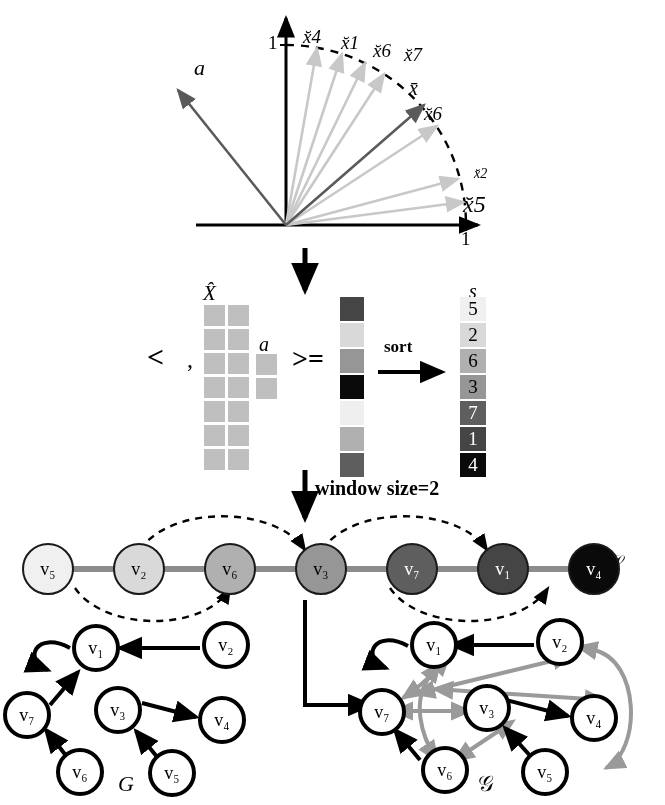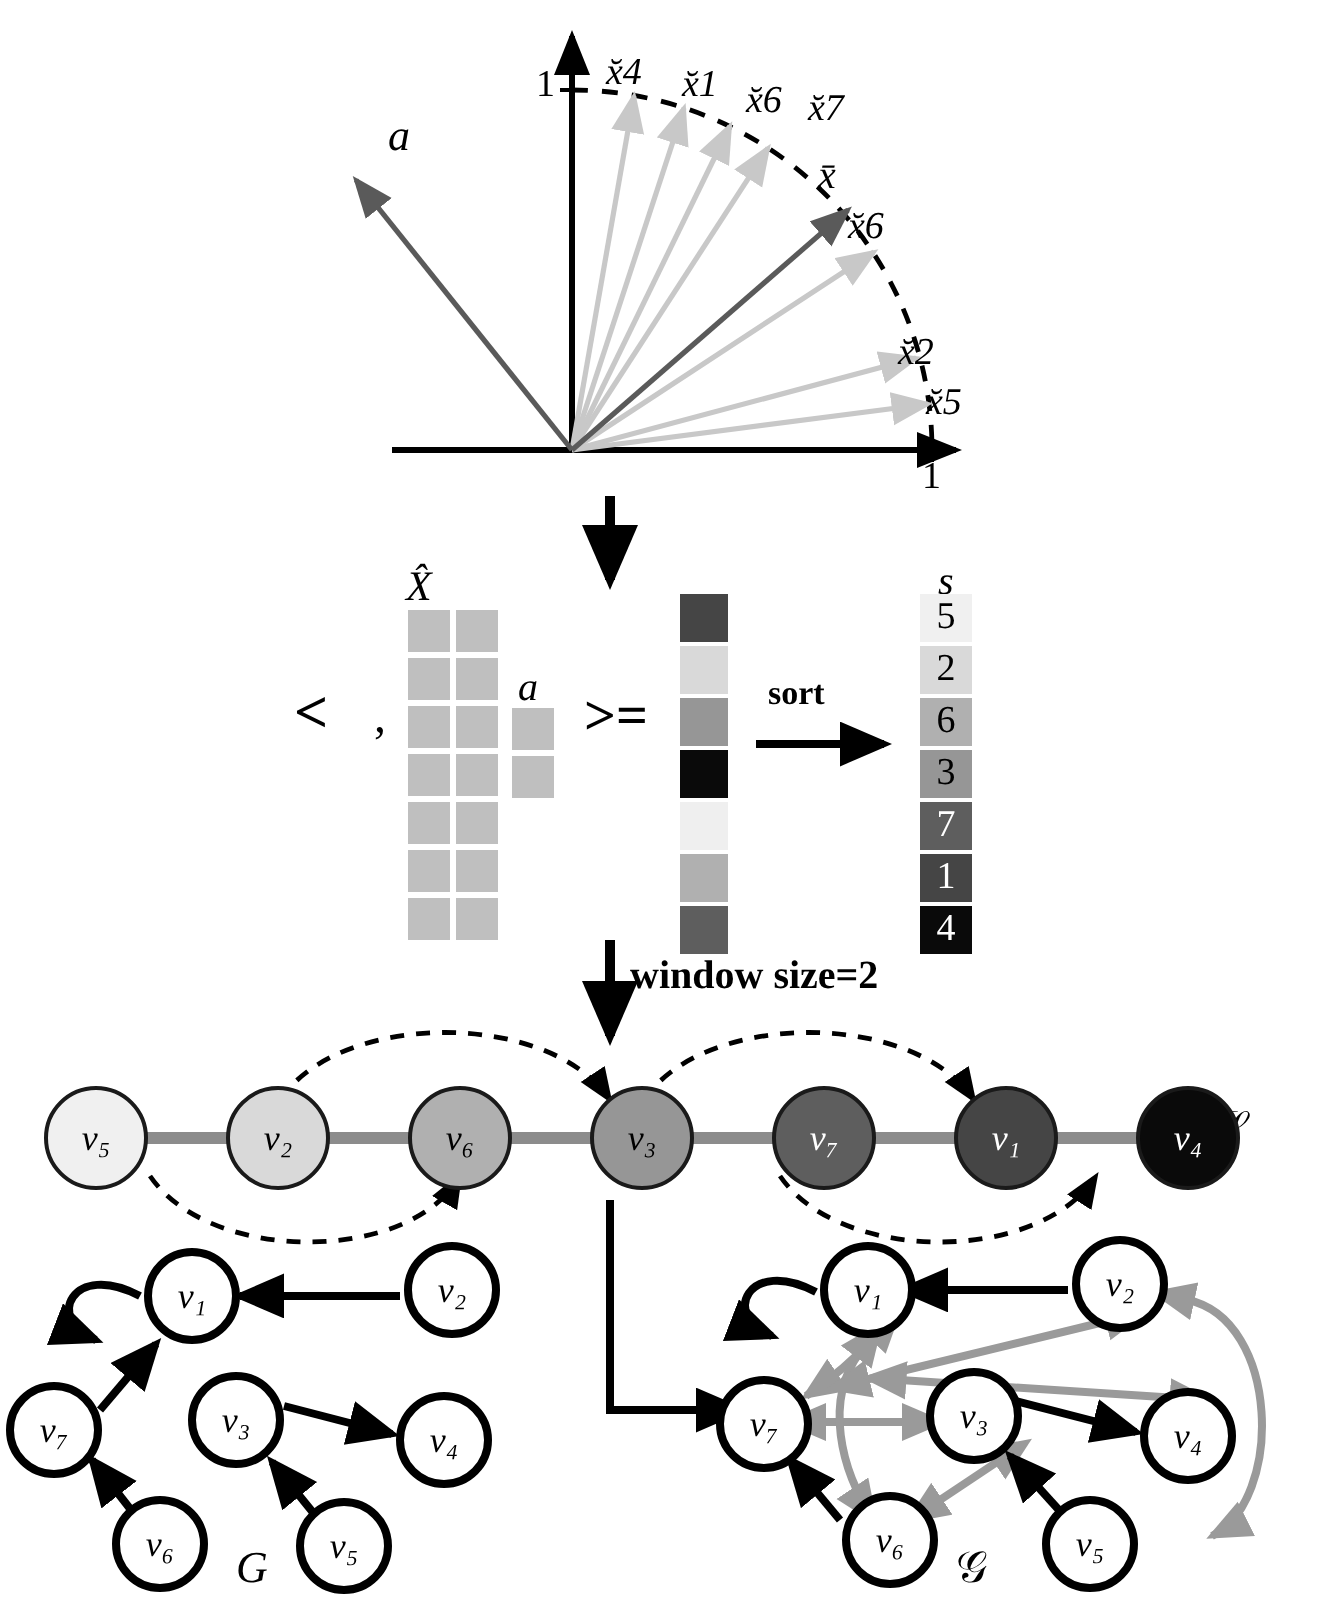--- a/index.html
+++ b/index.html
@@ -6,21 +6,21 @@
   body{width:665px;height:805px;position:relative;overflow:hidden;
        font-family:"Liberation Serif",serif;color:#000;}
   .fig{position:absolute;left:0;top:0;width:665px;height:805px;}
   .lbl{position:absolute;font-family:"Liberation Serif",serif;font-style:italic;
        white-space:nowrap;line-height:1;}
   .bold{font-weight:bold;font-style:normal;font-family:"Liberation Serif",serif;}
   .cell{position:absolute;box-sizing:border-box;}
   .numcell{position:absolute;display:flex;align-items:center;justify-content:center;
            font-family:"Liberation Serif",serif;font-style:normal;box-sizing:border-box;}
   .node{position:absolute;border-radius:50%;display:flex;align-items:center;
-        justify-content:center;box-sizing:border-box;font-style:italic;
+        justify-content:center;box-sizing:border-box;
         font-family:"Liberation Serif",serif;}
   svg{position:absolute;left:0;top:0;overflow:visible;}
 </style>
 </head>
 <body>
 
 <svg class="fig">
   <defs>
     <marker id="ahLight" markerWidth="9" markerHeight="9" refX="7" refY="3.2" orient="auto" markerUnits="strokeWidth">
       <path d="M0,0 L8,3.2 L0,6.4 z" fill="#c8c8c8"></path>
@@ -66,22 +66,22 @@
 <div class="lbl" style="left:268px;top:33px;font-size:19px;font-style:normal;">1</div>
 <div class="lbl" style="left:461px;top:229px;font-size:19px;font-style:normal;">1</div>
 <div class="lbl" style="left:194px;top:57px;font-size:22px;">a</div>
 <div class="lbl" style="left:409px;top:78px;font-size:20px;">x̄</div>
 
 <div class="lbl" style="left:303px;top:27px;font-size:19px;">x̆4</div>
 <div class="lbl" style="left:341px;top:33px;font-size:19px;">x̆1</div>
 <div class="lbl" style="left:373px;top:41px;font-size:19px;">x̆6</div>
 <div class="lbl" style="left:404px;top:45px;font-size:19px;">x̆7</div>
 <div class="lbl" style="left:424px;top:104px;font-size:19px;">x̆6</div>
-<div class="lbl" style="left:449px;top:167px;font-size:19px;">x̆2</div>
-<div class="lbl" style="left:463px;top:192px;font-size:19px;">x̆5</div>
+<div class="lbl" style="left:474px;top:167px;font-size:14px;">x̆2</div>
+<div class="lbl" style="left:463px;top:192px;font-size:24px;">x̆5</div>
 
 <svg class="fig">
   <line x1="305" y1="248" x2="305" y2="290" stroke="#000" stroke-width="5" marker-end="url(#ahBlackBig)"></line>
   <line x1="378" y1="372" x2="442" y2="372" stroke="#000" stroke-width="4" marker-end="url(#ahBlackBig)"></line>
 </svg>
 
 <div class="lbl" style="left:203px;top:283px;font-size:21px;">X̂</div>
 <div class="lbl" style="left:259px;top:334px;font-size:20px;">a</div>
 <div class="lbl" style="left:187px;top:347px;font-size:24px;font-style:normal;">,</div>
 <div class="lbl" style="left:147px;top:342px;font-size:30px;font-style:normal;font-weight:bold;">&lt;</div>

